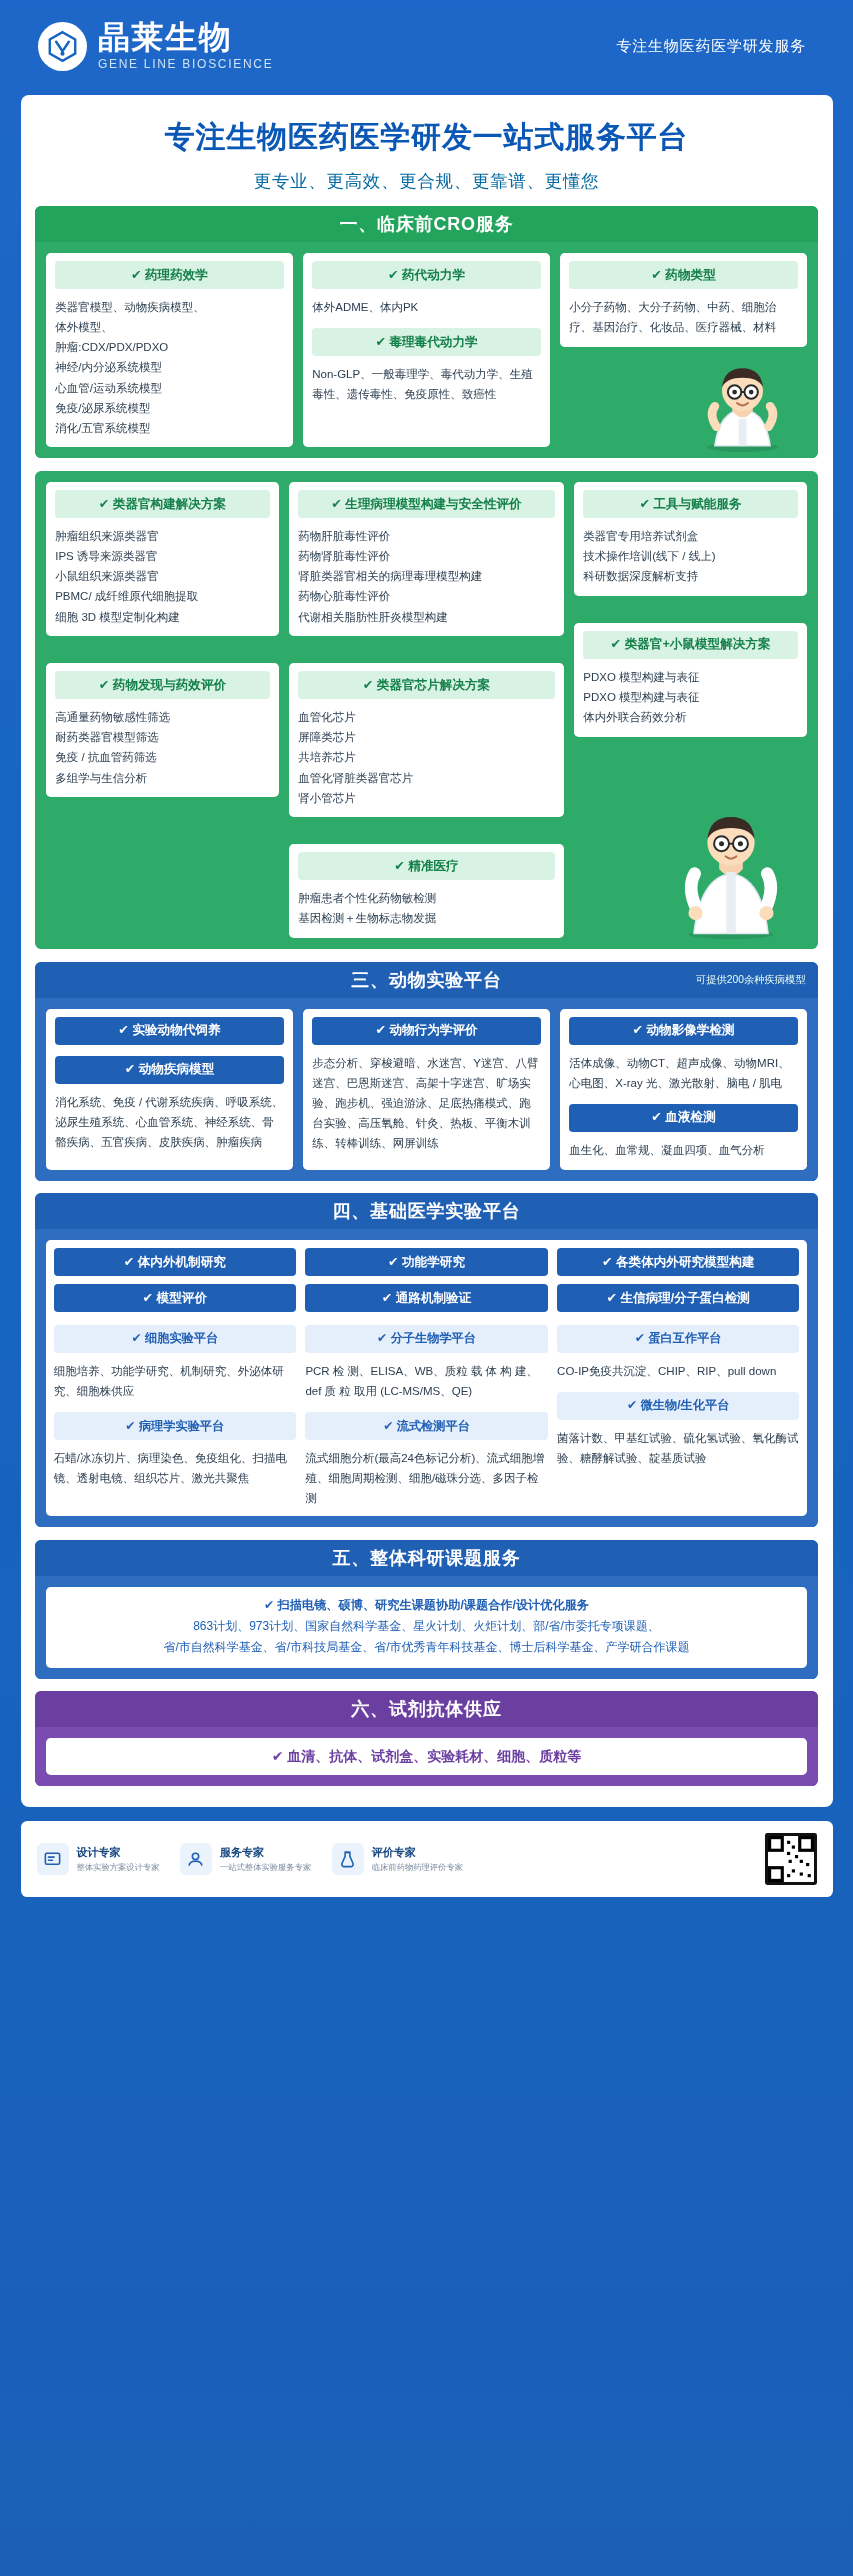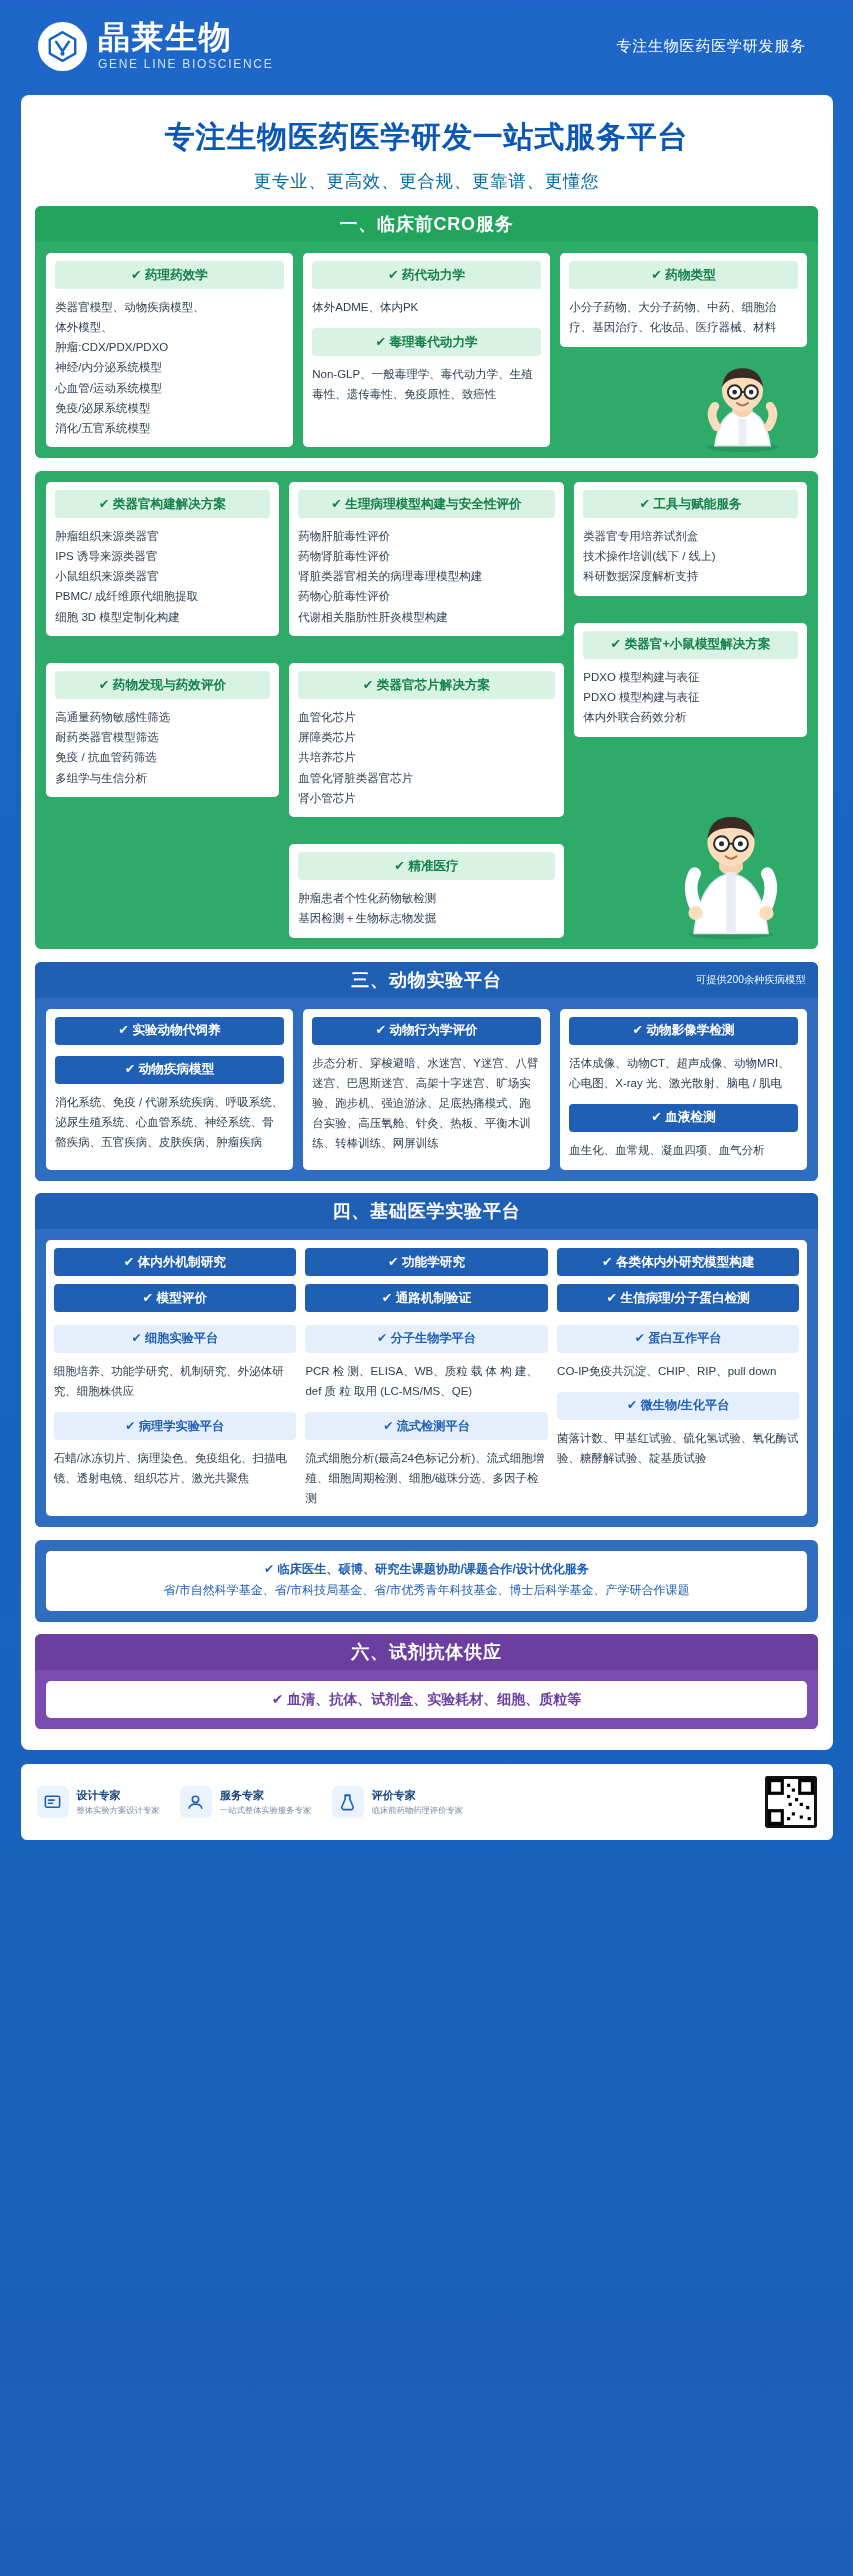--- a/index.html
+++ b/index.html
@@ -347,23 +347,25 @@
               <div class="txt">CO-IP免疫共沉淀、CHIP、RIP、pull down</div>
               <div class="chip-blue-lite" style="margin-top:11px;">✔ 微生物/生化平台</div>
               <div class="txt">菌落计数、甲基红试验、硫化氢试验、氧化酶试验、糖酵解试验、靛基质试验</div>
             </div>
           </div>
         </div>
       </div>
     </div>
 
     <div class="section blue">
+      <div class="sec-head">五、整体科研课题服务</div>
       <div class="sec-body">
         <div class="blue-col" style="text-align:center;">
-          <div class="txt" style="font-weight:bold;color:#1f5fb4;font-size:12.2px;">✔ 临床医生、硕博、研究生课题协助/课题合作/设计优化服务</div>
+          <div class="txt" style="font-weight:bold;color:#1f5fb4;font-size:12.2px;">✔ 扫描电镜、硕博、研究生课题协助/课题合作/设计优化服务</div>
+          <div class="txt" style="color:#1f5fb4;font-size:12px;">863计划、973计划、国家自然科学基金、星火计划、火炬计划、部/省/市委托专项课题、</div>
           <div class="txt" style="color:#1f5fb4;font-size:12px;">省/市自然科学基金、省/市科技局基金、省/市优秀青年科技基金、博士后科学基金、产学研合作课题</div>
         </div>
       </div>
     </div>
 
     <div class="section purple">
       <div class="sec-head">六、试剂抗体供应</div>
       <div class="sec-body">
         <div class="purple-band">
           <div style="color:#6b3fa0;font-weight:bold;font-size:14px;">✔ 血清、抗体、试剂盒、实验耗材、细胞、质粒等</div>

